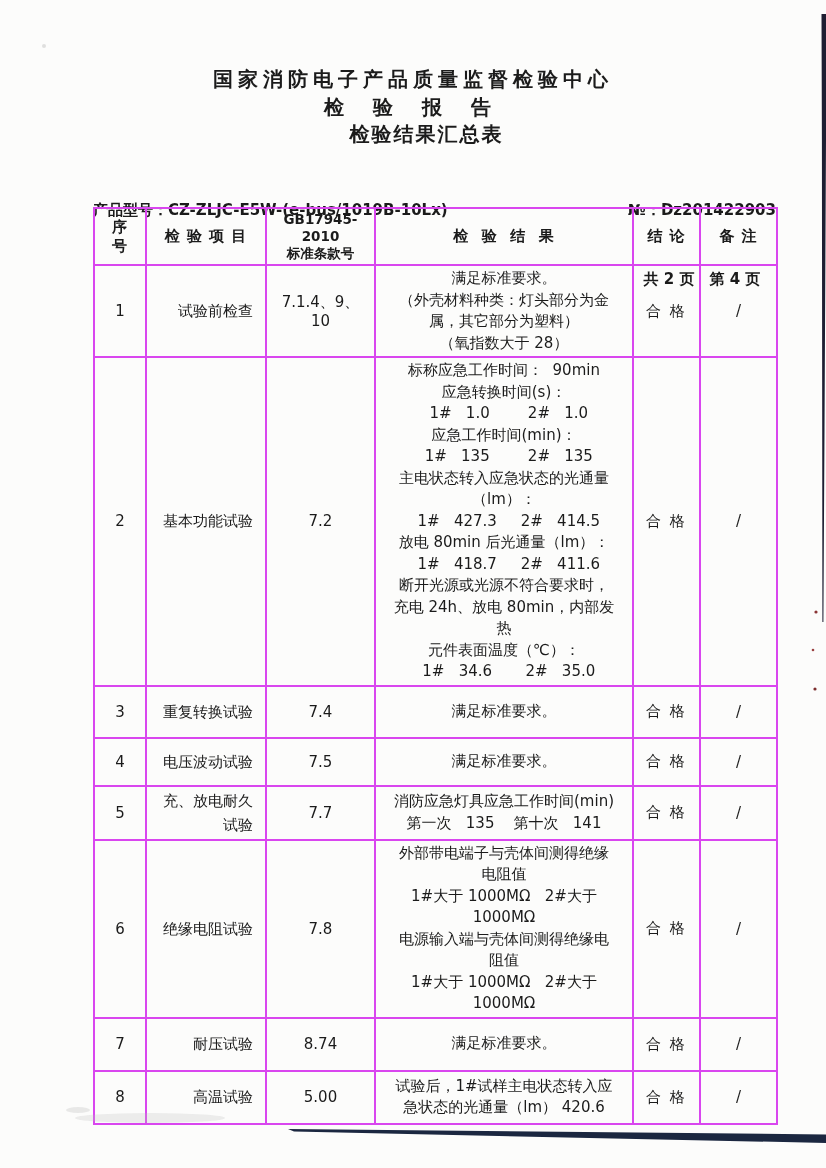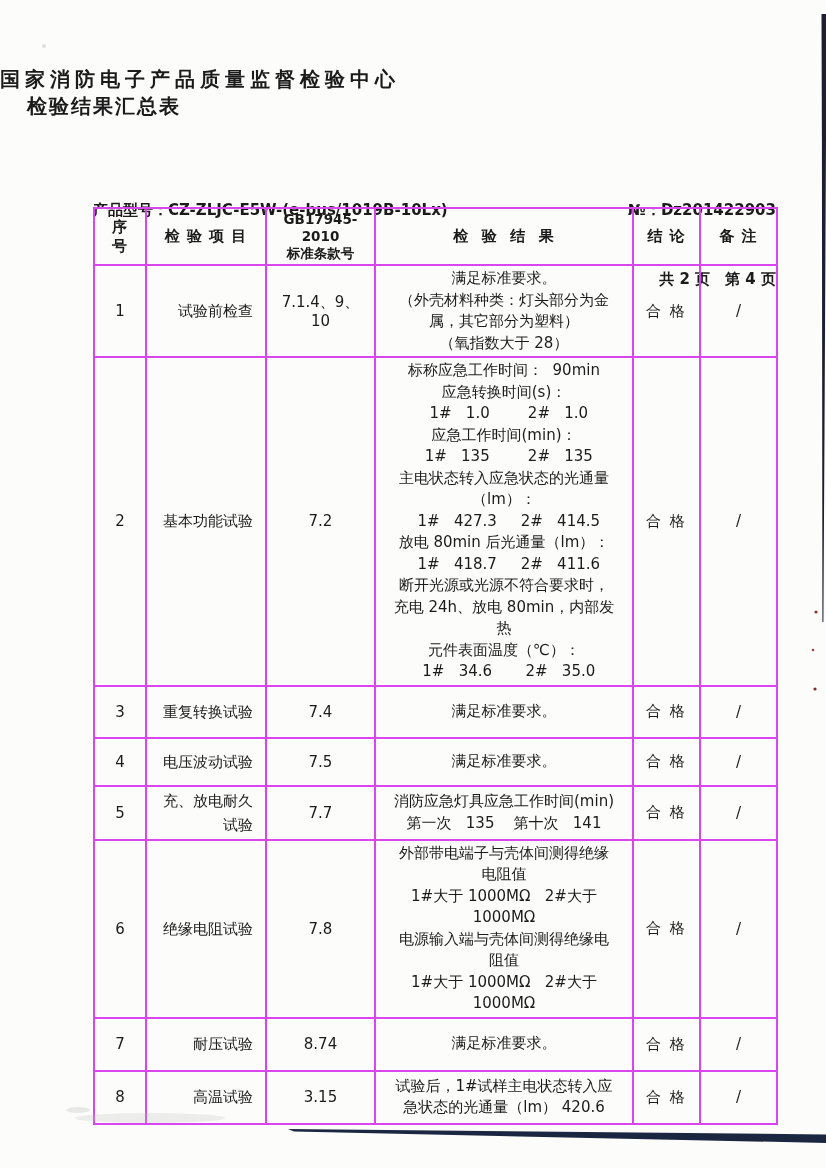--- a/index.html
+++ b/index.html
@@ -1,31 +1,31 @@
 <!DOCTYPE html>
 <html><head>
 <meta charset="utf-8">
 <style>
   html,body{margin:0;padding:0;background:#ffffff;}
   .page{
     position:relative;width:826px;height:1168px;background:#fcfcfb;
     font-family:"DejaVu Sans",sans-serif;color:#1b1b1b;overflow:hidden;
   }
   
-  .titles{position:absolute;top:66px;left:0;width:826px;font-weight:bold;}
+  .titles{position:absolute;top:66px;left:0;width:826px;text-align:center;font-weight:bold;}
   .org-title{font-size:20px;letter-spacing:5px;line-height:26px;}
   .report-title{font-size:20px;letter-spacing:11px;line-height:26px;margin-top:2px;}
   .summary-title{font-size:20px;letter-spacing:2px;line-height:26px;margin-top:1px;padding-left:27px;}
   
   .info{
     position:absolute;left:93px;top:153px;width:683px;
     display:flex;justify-content:space-between;
     font-size:15px;font-weight:bold;line-height:23px;white-space:pre;
   }
-  .info-right{text-align:right;}
+  .info-right{text-align:center;}
   
   table.report{
     position:absolute;left:93px;top:207px;width:683px;
     border-collapse:collapse;table-layout:fixed;
   }
   table.report td,table.report th{
     border:2px solid #d946ef;font-size:15px;vertical-align:middle;
     padding:2px 12px;overflow:hidden;
   }
   th.col-head{font-weight:bold;text-align:center;white-space:pre-wrap;letter-spacing:1px;}
@@ -39,20 +39,21 @@
   
   .artifacts{position:absolute;left:0;top:0;pointer-events:none;}
 </style>
 </head>
 <body>
 
 <div class="page">
 
   <div class="titles">
     <div class="org-title">国家消防电子产品质量监督检验中心</div>
+    <div class="report-title">检 验 报 告</div>
     <div class="summary-title">检验结果汇总表</div>
   </div>
 
   <div class="info">
     <div class="info-left">
       <div><span>产品型号：</span><span>CZ-ZLJC-E5W-(e-bus/1019B-10Lx)</span></div>
     </div>
     <div class="info-right">
       <div><span>№：</span><span>Dz201422903</span></div>
       <div>共 2 页　第 4 页</div>
@@ -153,21 +154,21 @@
       <td class="c-no">7</td>
       <td class="c-item">耐压试验</td>
       <td class="c-clause">8.74</td>
       <td class="c-result">满足标准要求。</td>
       <td class="c-conc">合 格</td>
       <td class="c-rem">/</td>
     </tr>
     <tr style="height:53px">
       <td class="c-no">8</td>
       <td class="c-item">高温试验</td>
-      <td class="c-clause">3.15</td>
+      <td class="c-clause">5.00</td>
       <td class="c-result">试验后，1#试样主电状态转入应
 急状态的光通量（lm） 420.6</td>
       <td class="c-conc">合 格</td>
       <td class="c-rem">/</td>
     </tr>
   </tbody>
     </table>
 
   <svg class="artifacts" width="826" height="1168" viewBox="0 0 826 1168" aria-hidden="true">
     <polygon points="821.5,14 826,14 826,140 824.5,430 823.4,622 822.4,622 821.9,140" fill="#1e1e32"></polygon>

